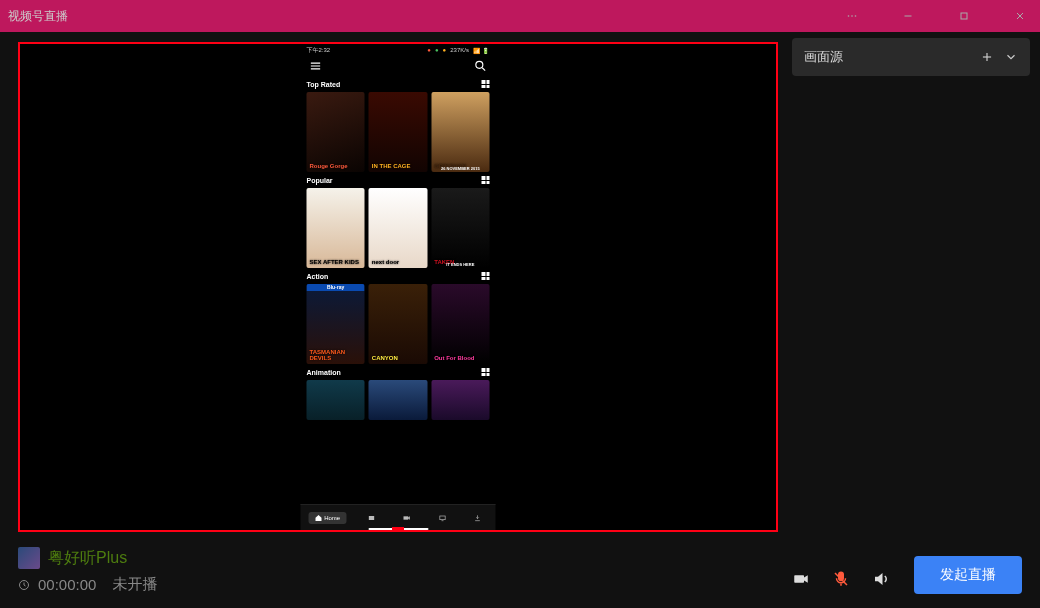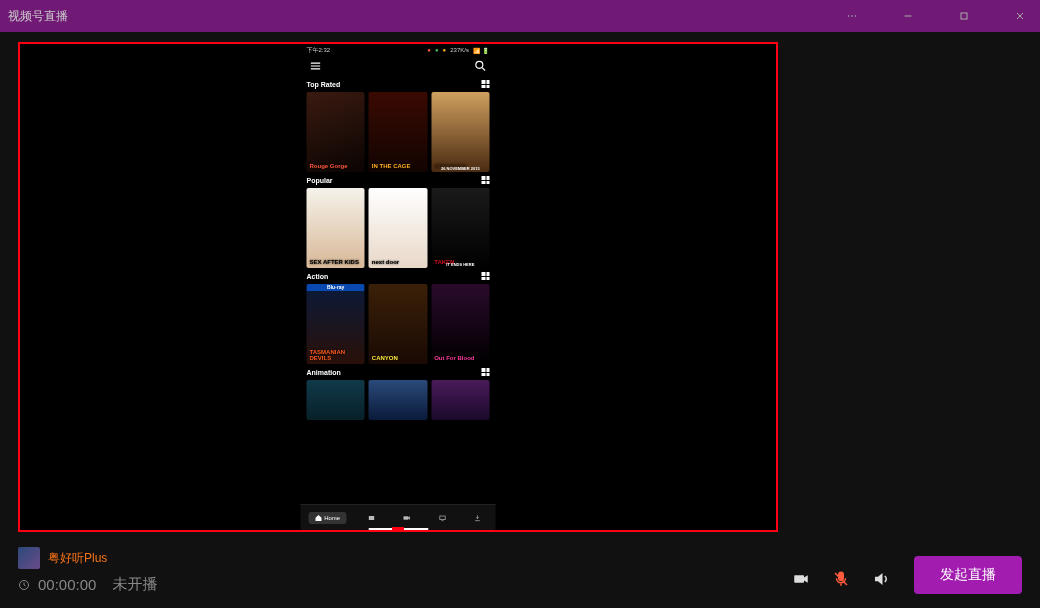--- a/index.html
+++ b/index.html
@@ -1,19 +1,19 @@
 <!DOCTYPE html>
 <html><head>
 <meta charset="utf-8">
 <style>
 * { margin:0; padding:0; box-sizing:border-box; font-family:"Microsoft YaHei","PingFang SC",sans-serif; }
 body { width:1040px; height:608px; background:#111; color:#ddd; overflow:hidden; position:relative; }
 
 
-.titlebar { height:28px; display:flex; align-items:center; padding:16px 8px; background:#701a75; font-size:12px; color:#ccc;gap:28px; }
+.titlebar { height:28px; display:flex; align-items:center; padding:16px 8px; background:#be185d; font-size:12px; color:#ccc;gap:28px; }
 .titlebar .spacer { flex:1; }
 .win-btn { width:24px; height:24px; display:flex; align-items:center; justify-content:center; margin-left:4px; color:#aaa; cursor:pointer; }
 .win-btn svg { width:12px; height:12px; }
 
 
 .row { display:flex; height:calc(100% - 28px - 80px); }
 .preview-col { flex:1; padding:10px 12px 0 18px; display:flex; }
 .side-col { width:250px; padding:6px 10px 0 2px; }
 
 
@@ -42,29 +42,29 @@
 
 
 .panel { background:#2a2a2a; border-radius:4px; margin-bottom:8px; padding:10px 12px; display:flex; align-items:center; font-size:13px; color:#ddd; cursor:pointer; }
 .panel .spacer { flex:1; }
 .panel svg { width:14px; height:14px; color:#ccc; }
 .panel .plus { margin-right:10px; }
 
 
 .footer { position:absolute; bottom:0; left:0; right:0; height:80px; padding:0 18px 14px; display:flex; align-items:flex-end; }
 .acct { display:flex; flex-direction:column; gap:6px; }
-.acct-row { display:flex; align-items:center; gap:8px; font-size:12px; color:#f97316; }
+.acct-row { display:flex; align-items:center; gap:8px; font-size:16px; color:#4d7c0f; }
 .acct-row.small { font-size:15px; color:#888; }
 .avatar { width:22px; height:22px; border-radius:2px; background:linear-gradient(135deg,#2b4a7a,#6a4a8a); }
 .clock-icn { width:12px; height:12px; color:#888; }
 .foot-spacer { flex:1; }
 .ctrl { width:30px; height:30px; display:flex; align-items:center; justify-content:center; margin-left:10px; color:#ddd; cursor:pointer; }
 .ctrl.mute { color:#ff5a3c; }
 .ctrl svg { width:18px; height:18px; }
-.go-live { margin-left:18px; background:#a21caf; color:#fff; border:none; border-radius:4px; padding:10px 26px; font-size:14px; cursor:pointer; }
+.go-live { margin-left:18px; background:#3b82f6; color:#fff; border:none; border-radius:4px; padding:10px 26px; font-size:14px; cursor:pointer; }
 </style>
 </head>
 <body>
 
 <div class="titlebar">
   <span>视频号直播</span>
   <div class="spacer"></div>
   <div class="win-btn">
       <svg viewBox="0 0 24 24" fill="currentColor">
         <circle cx="5" cy="12" r="1.6"></circle>
@@ -231,20 +231,31 @@
               </svg>
             </div>
           <div class="home-ind"></div>
         </div>
       </div>
       <div class="red-handle"></div>
     </div>
   </div>
 
   <div class="side-col">
+    <div class="panel">
+      <span>画面源</span>
+      <div class="spacer"></div>
+      <svg class="plus" viewBox="0 0 24 24" stroke="currentColor" stroke-width="2">
+          <line x1="12" y1="5" x2="12" y2="19"></line>
+          <line x1="5" y1="12" x2="19" y2="12"></line>
+        </svg>
+      <svg viewBox="0 0 24 24" stroke="currentColor" stroke-width="2" fill="none">
+          <polyline points="6 9 12 15 18 9"></polyline>
+        </svg>
+    </div>
   </div>
 </div>
 
 <div class="footer">
   <div class="acct">
     <div class="acct-row">
       <div class="avatar"></div>
       <span>粤好听Plus</span>
     </div>
     <div class="acct-row small">

